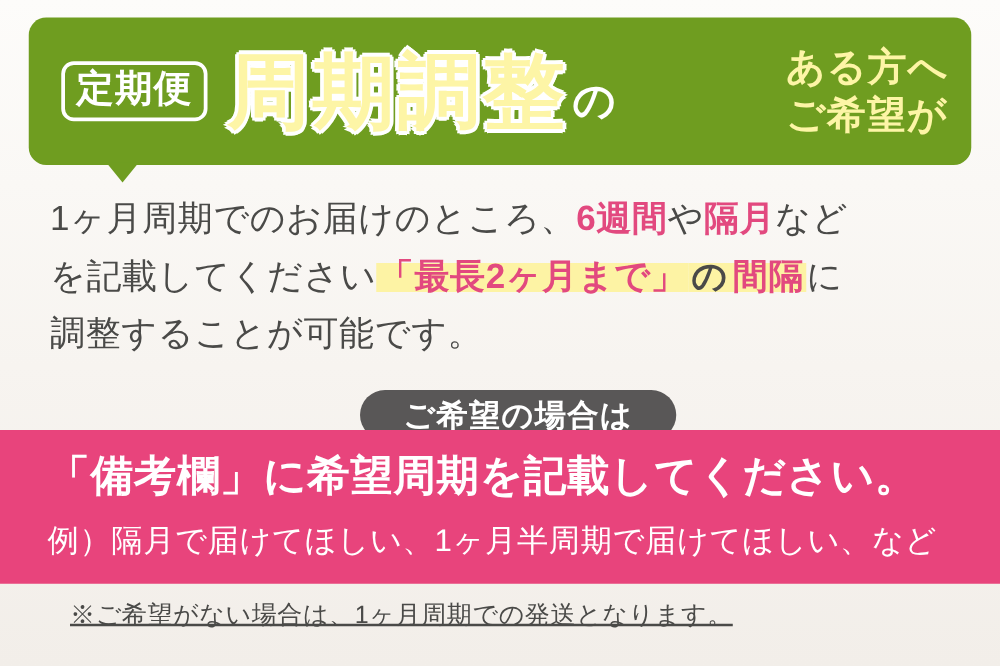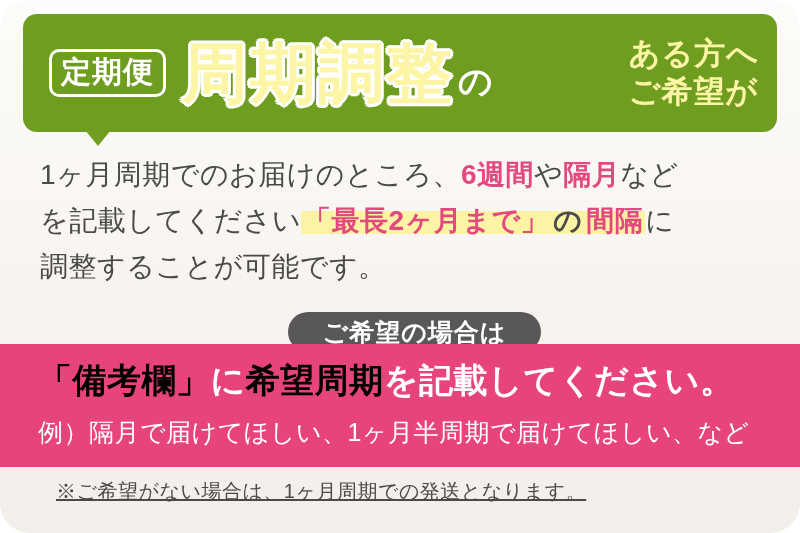--- a/index.html
+++ b/index.html
@@ -12,21 +12,20 @@
     font-family: "Liberation Sans", sans-serif;
     background: #ffffff;
     overflow: hidden;
   }
   .page {
     position: relative;
     width: 800px;
     height: 533px;
     background: linear-gradient(180deg, #fdfcfa 0%, #f7f4f0 55%, #f2eee9 100%);
     overflow: hidden;
-    border-radius: 30px;
   }
 
   
   .banner-wrap {
     position: absolute;
     left: 23px;
     top: 14px;
     width: 754px;
     height: 118px;
   }
@@ -154,21 +153,21 @@
   .pink-line1 {
     position: absolute;
     left: 38px;
     top: 14px;
     font-size: 34px;
     font-weight: bold;
     color: #ffffff;
     letter-spacing: 0.5px;
     white-space: nowrap;
   }
-  .pink-line1 .kw { color: #000000; }
+  .pink-line1 .kw { color: #ffffff; }
   .pink-line2 {
     position: absolute;
     left: 38px;
     top: 72px;
     font-size: 25px;
     color: #ffffff;
     letter-spacing: 0.5px;
     white-space: nowrap;
   }
 

